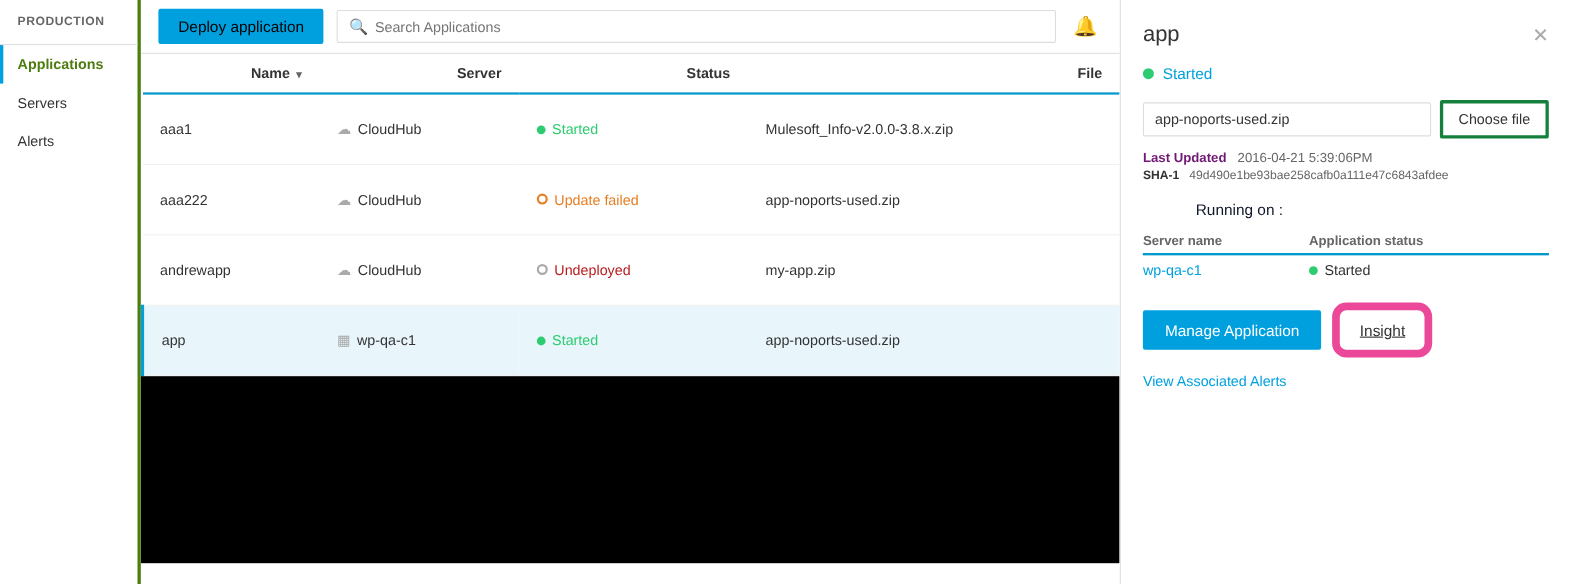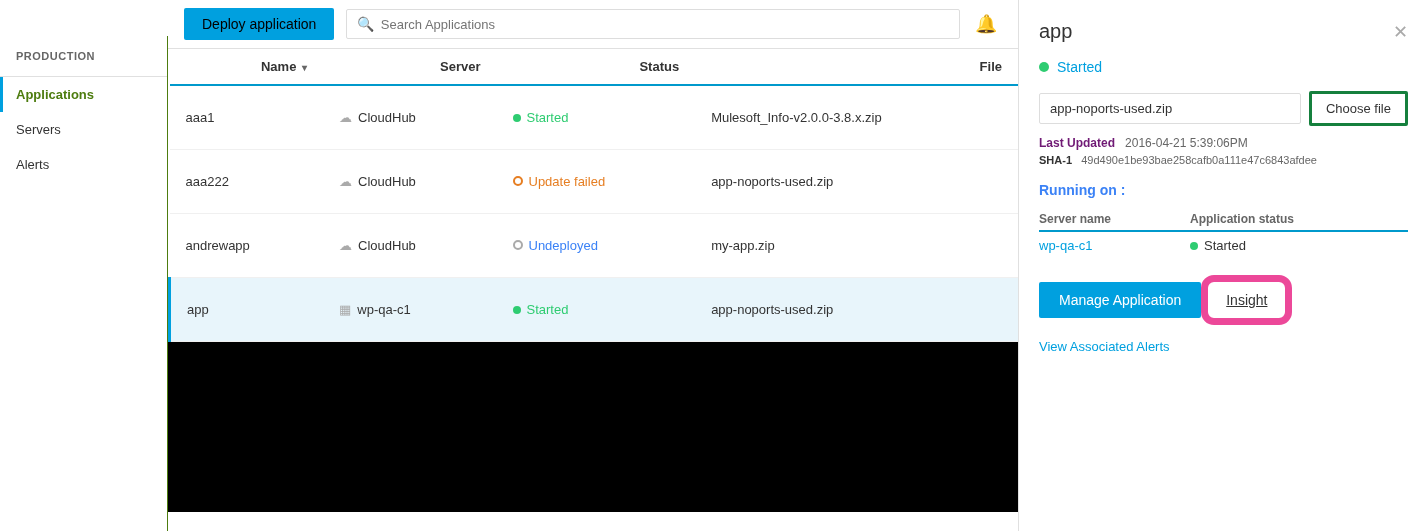--- a/index.html
+++ b/index.html
@@ -1,24 +1,23 @@
 <!DOCTYPE html>
 <html><head>
   <meta charset="utf-8">
   <style>
     * { box-sizing: border-box; margin: 0; padding: 0; }
     body { font-family: -apple-system, BlinkMacSystemFont, 'Segoe UI', Arial, sans-serif; font-size: 13px; color: #333; display: flex; height: 531px; overflow: hidden; background: #fff; }
 
     
     .sidebar {
-      width: 168px;
+      width: 128px;
       background: #fff;
-      border-right: 1px solid #4d7c0f;
+      border-right: 3px solid #4d7c0f;
       flex-shrink: 0;
-      margin-top: 36px;
     }
     .sidebar-env {
       padding: 14px 16px;
       font-size: 11px;
       font-weight: 700;
       color: #666;
       letter-spacing: 0.5px;
       border-bottom: 1px solid #e0e0e0;
     }
     .sidebar-item {
@@ -121,21 +120,21 @@
       width: 8px; height: 8px;
       border-radius: 50%;
       margin-right: 6px;
     }
     .status-dot.green { background: #2ecc71; }
     .status-dot.orange { background: transparent; border: 2px solid #e67e22; width: 10px; height: 10px; }
     .status-dot.gray { background: transparent; border: 2px solid #aaa; width: 10px; height: 10px; }
 
     .status-started { color: #2ecc71; }
     .status-failed { color: #e67e22; }
-    .status-undeployed { color: #3b82f6; }
+    .status-undeployed { color: #b91c1c; }
 
     .black-area {
       background: #000;
       height: 170px;
     }
 
     
     .right-panel {
       width: 410px;
       border-left: 1px solid #e0e0e0;
@@ -214,23 +213,24 @@
     .meta-row span.label { font-weight: 600; color: #701a75; }
     .sha-row {
       font-size: 11px;
       color: #666;
       margin-bottom: 16px;
       word-break: break-all;
     }
     .sha-row span.sha-label { font-weight: 600; color: #333; margin-top: 29px; }
     .running-on-label {
       font-size: 14px;
-      font-weight: 700;
-      color: #3b82f6;
+      font-weight: 400;
+      color: #0f172a;
       margin-bottom: 10px;
+      margin-left: 48px;
     }
     .running-table {
       width: 100%;
       margin-bottom: 16px;
     }
     .running-table th {
       padding: 4px 0;
       font-size: 12px;
       font-weight: 600;
       color: #666;
@@ -246,20 +246,21 @@
       align-items: center;
     }
     .running-dot {
       width: 8px; height: 8px;
       border-radius: 50%;
       background: #2ecc71;
       margin-right: 6px;
     }
     .action-row {
       display: flex;
+      gap: 10px;
       margin-bottom: 14px;
       align-items: center;
     }
     .manage-btn {
       background: #00a0df;
       color: #fff;
       border: none;
       padding: 10px 20px;
       font-size: 14px;
       cursor: pointer;

